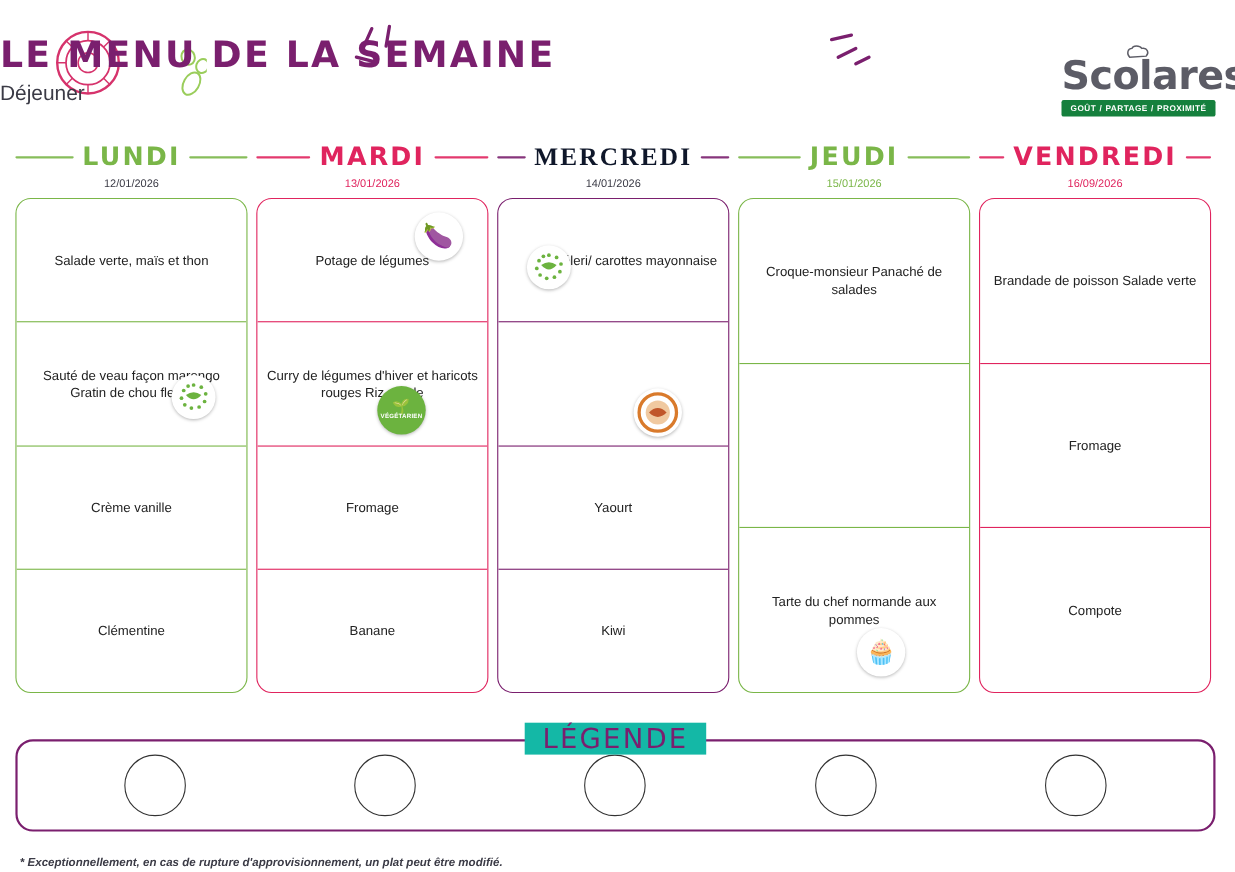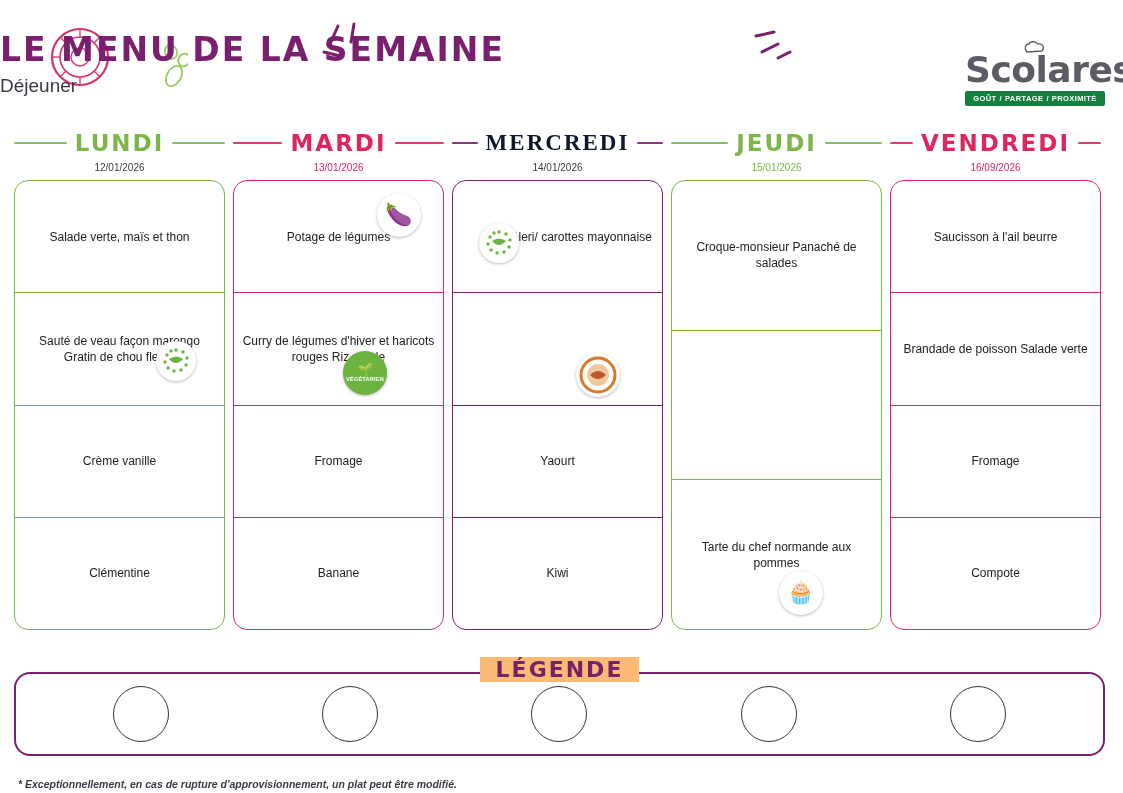--- a/index.html
+++ b/index.html
@@ -209,25 +209,25 @@
     box-sizing: border-box;
   }
   .legend-title {
     position: absolute;
     top: -17px;
     left: 0;
     right: 0;
     text-align: center;
   }
   .legend-title span {
-    background: #fdba74;
+    background: #14b8a6;
     padding: 0 16px;
     font-family: "DejaVu Sans", sans-serif;
-    font-weight: bold;
-    font-size: 22px;
+    font-weight: normal;
+    font-size: 25px;
     letter-spacing: 2px;
     color: #7a1f6e;
   }
   .legend-items {
     display: flex;
     justify-content: space-around;
     align-items: center;
     height: 100%;
     padding: 0 20px;
     box-sizing: border-box;
@@ -468,23 +468,20 @@
     <div class="day-head">
       <div class="name-row" style="color:#e0245e;">
         <span class="rule"></span>
         <span class="day-name">VENDREDI</span>
         <span class="rule"></span>
       </div>
       <div class="day-date">16/09/2026</div>
     </div>
     <div class="day-card">
       <div class="slot">
-        <div class="lines">Saucisson à l'ail beurre</div>
-      </div>
-      <div class="slot">
         <div class="lines">Brandade de poisson
 Salade verte</div>
       </div>
       <div class="slot">
         <div class="lines">Fromage</div>
       </div>
       <div class="slot">
         <div class="lines">Compote</div>
       </div>
     </div>

